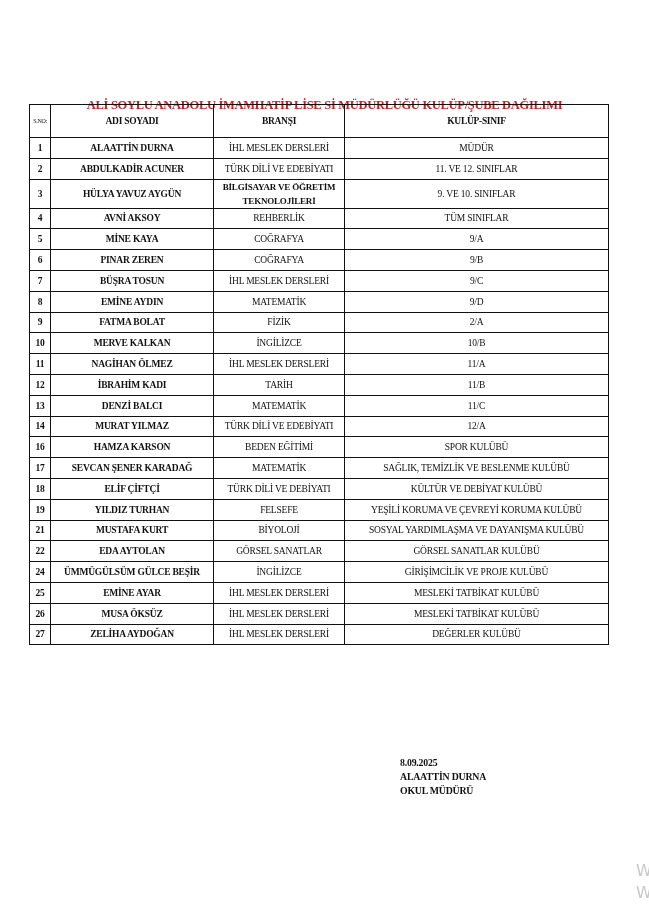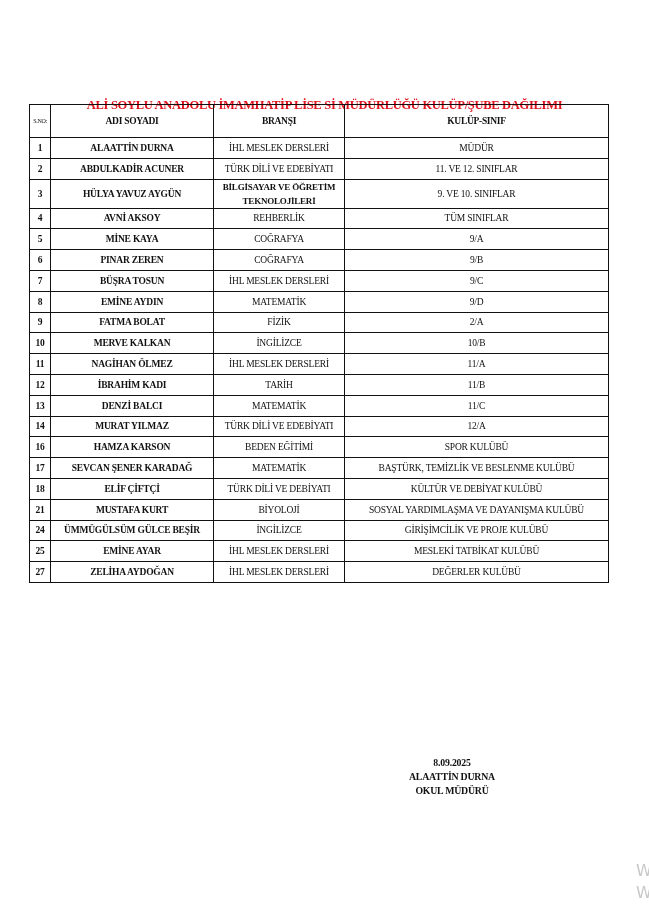--- a/index.html
+++ b/index.html
@@ -13,21 +13,21 @@
                  vertical-align: middle; overflow: hidden; white-space: nowrap; }
   table.roster th { height: 32px; font-size: 9.5px; font-weight: bold; letter-spacing: -0.3px; }
   table.roster th.sno { font-size: 6px; font-weight: normal; }
   table.roster td { height: 19.8px; font-size: 9.5px; letter-spacing: -0.2px; }
   td.num { font-weight: bold; font-size: 10px; }
   td.name { font-weight: bold; }
   td.branch { font-weight: normal; font-size: 9.3px; }
   td.branch.wrap { white-space: normal; line-height: 14px; font-size: 9px; font-weight: bold; }
   td.club { font-weight: normal; }
   col.c1 { width: 21px; } col.c2 { width: 163px; } col.c3 { width: 131px; } col.c4 { width: 264px; }
-  .signature { position: absolute; top: 756px; left: 400px; width: 104px; text-align: center;
+  .signature { position: absolute; top: 756px; left: 400px; width: 104px; text-align: left;
                font-weight: bold; font-size: 9.8px; line-height: 14px; letter-spacing: -0.2px; }
   .watermark { position: absolute; left: 636px; top: 860px; color: #c8c8c8;
                font-family: "DejaVu Sans", sans-serif; font-size: 16px; line-height: 22px; }
 </style>
 </head>
 <body>
 
 <div class="title" style="color: rgb(224, 20, 30); margin-top: 26px;">ALİ SOYLU ANADOLU İMAMHATİP LİSE Sİ MÜDÜRLÜĞÜ KULÜP/ŞUBE DAĞILIMI</div>
 
 <table class="roster">
@@ -133,43 +133,61 @@
       <tr>
         <td class="num">16</td>
         <td class="name">HAMZA KARSON</td>
         <td class="branch">BEDEN EĞİTİMİ</td>
         <td class="club">SPOR KULÜBÜ</td>
       </tr>
       <tr>
         <td class="num">17</td>
         <td class="name">SEVCAN ŞENER KARADAĞ</td>
         <td class="branch">MATEMATİK</td>
-        <td class="club">BAŞTÜRK, TEMİZLİK VE BESLENME KULÜBÜ</td>
+        <td class="club">SAĞLIK, TEMİZLİK VE BESLENME KULÜBÜ</td>
       </tr>
       <tr>
         <td class="num">18</td>
         <td class="name">ELİF ÇİFTÇİ</td>
         <td class="branch">TÜRK DİLİ VE DEBİYATI</td>
         <td class="club">KÜLTÜR VE DEBİYAT KULÜBÜ</td>
       </tr>
       <tr>
+        <td class="num">19</td>
+        <td class="name">YILDIZ TURHAN</td>
+        <td class="branch">FELSEFE</td>
+        <td class="club">YEŞİLİ KORUMA VE ÇEVREYİ KORUMA KULÜBÜ</td>
+      </tr>
+      <tr>
         <td class="num">21</td>
         <td class="name">MUSTAFA KURT</td>
         <td class="branch">BİYOLOJİ</td>
         <td class="club">SOSYAL YARDIMLAŞMA VE DAYANIŞMA KULÜBÜ</td>
       </tr>
       <tr>
+        <td class="num">22</td>
+        <td class="name">EDA AYTOLAN</td>
+        <td class="branch">GÖRSEL SANATLAR</td>
+        <td class="club">GÖRSEL SANATLAR KULÜBÜ</td>
+      </tr>
+      <tr>
         <td class="num">24</td>
         <td class="name">ÜMMÜGÜLSÜM GÜLCE BEŞİR</td>
         <td class="branch">İNGİLİZCE</td>
         <td class="club">GİRİŞİMCİLİK VE PROJE KULÜBÜ</td>
       </tr>
       <tr>
         <td class="num">25</td>
         <td class="name">EMİNE AYAR</td>
+        <td class="branch">İHL MESLEK DERSLERİ</td>
+        <td class="club">MESLEKİ TATBİKAT KULÜBÜ</td>
+      </tr>
+      <tr>
+        <td class="num">26</td>
+        <td class="name">MUSA ÖKSÜZ</td>
         <td class="branch">İHL MESLEK DERSLERİ</td>
         <td class="club">MESLEKİ TATBİKAT KULÜBÜ</td>
       </tr>
       <tr>
         <td class="num">27</td>
         <td class="name">ZELİHA AYDOĞAN</td>
         <td class="branch">İHL MESLEK DERSLERİ</td>
         <td class="club">DEĞERLER KULÜBÜ</td>
       </tr>
     </tbody>

